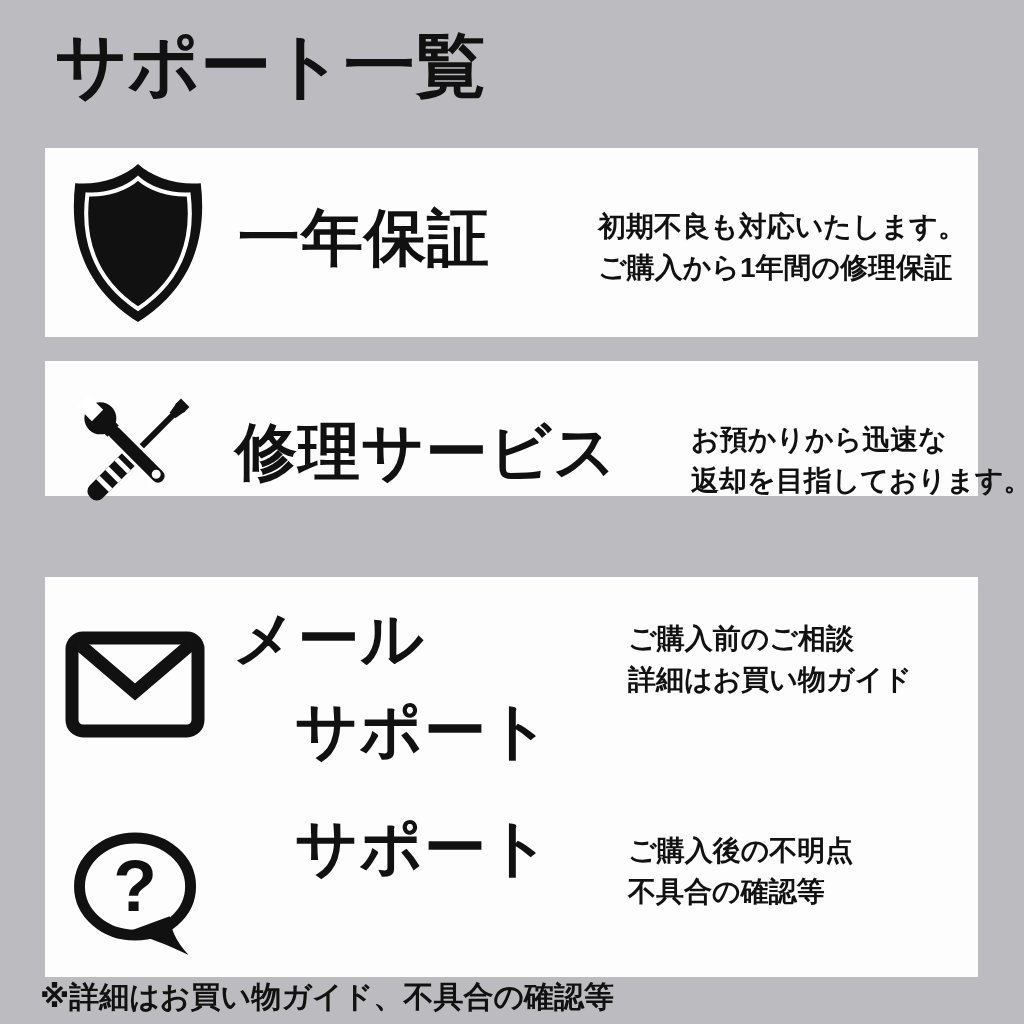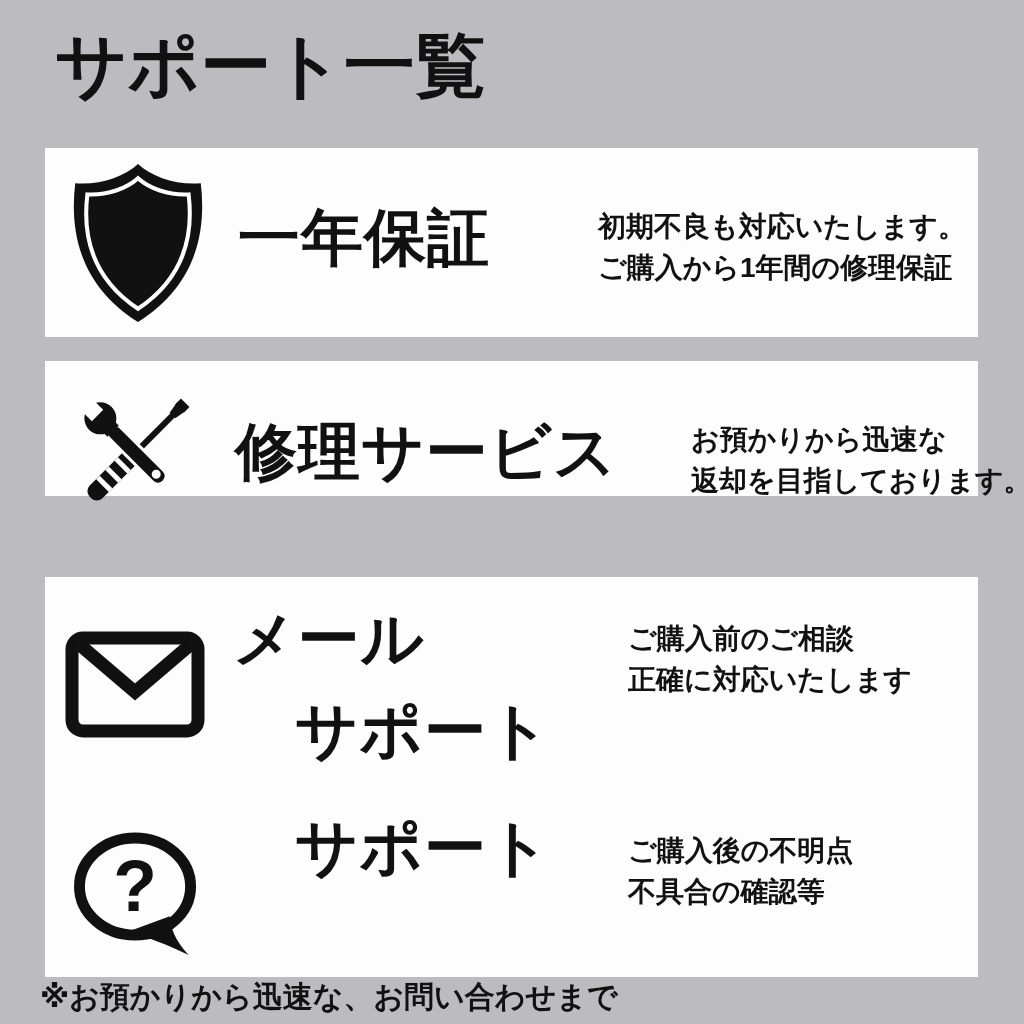--- a/index.html
+++ b/index.html
@@ -122,34 +122,34 @@
       <rect x="7" y="7" width="126" height="93" rx="11" fill="none" stroke="currentColor" stroke-width="13"></rect>
       <path d="M15 14 L70 61 L125 14" fill="none" stroke="currentColor" stroke-width="13"></path>
     </svg>
   </div>
   <h2 class="card-title">
     <span class="t-line">メール</span>
     <span class="t-line indent">サポート</span>
   </h2>
   <div class="card-desc">
     <div class="d-line">ご購入前のご相談</div>
-    <div class="d-line">正確に対応いたします</div>
+    <div class="d-line">詳細はお買い物ガイド</div>
   </div>
 </section>
 
 <section class="card card4">
   <div class="icon">
     <svg viewBox="0 0 137 125" xmlns="http://www.w3.org/2000/svg">
       <ellipse cx="64" cy="56" rx="56" ry="49" fill="none" stroke="currentColor" stroke-width="11"></ellipse>
       <path d="M58 101 C 78 108 96 114 118 125 C 104 110 100 98 99 86 Z" fill="currentColor"></path>
       <text x="64" y="81" text-anchor="middle" font-size="72" font-weight="bold" fill="currentColor" font-family="Liberation Sans, DejaVu Sans, sans-serif">?</text>
     </svg>
   </div>
   <h2 class="card-title">
     <span class="t-line indent">サポート</span>
   </h2>
   <div class="card-desc">
     <div class="d-line">ご購入後の不明点</div>
     <div class="d-line">不具合の確認等</div>
   </div>
 </section>
 
-<div class="footer-note">※お預かりから迅速な、お問い合わせまで</div>
+<div class="footer-note">※詳細はお買い物ガイド、不具合の確認等</div>
 
 </body></html>

